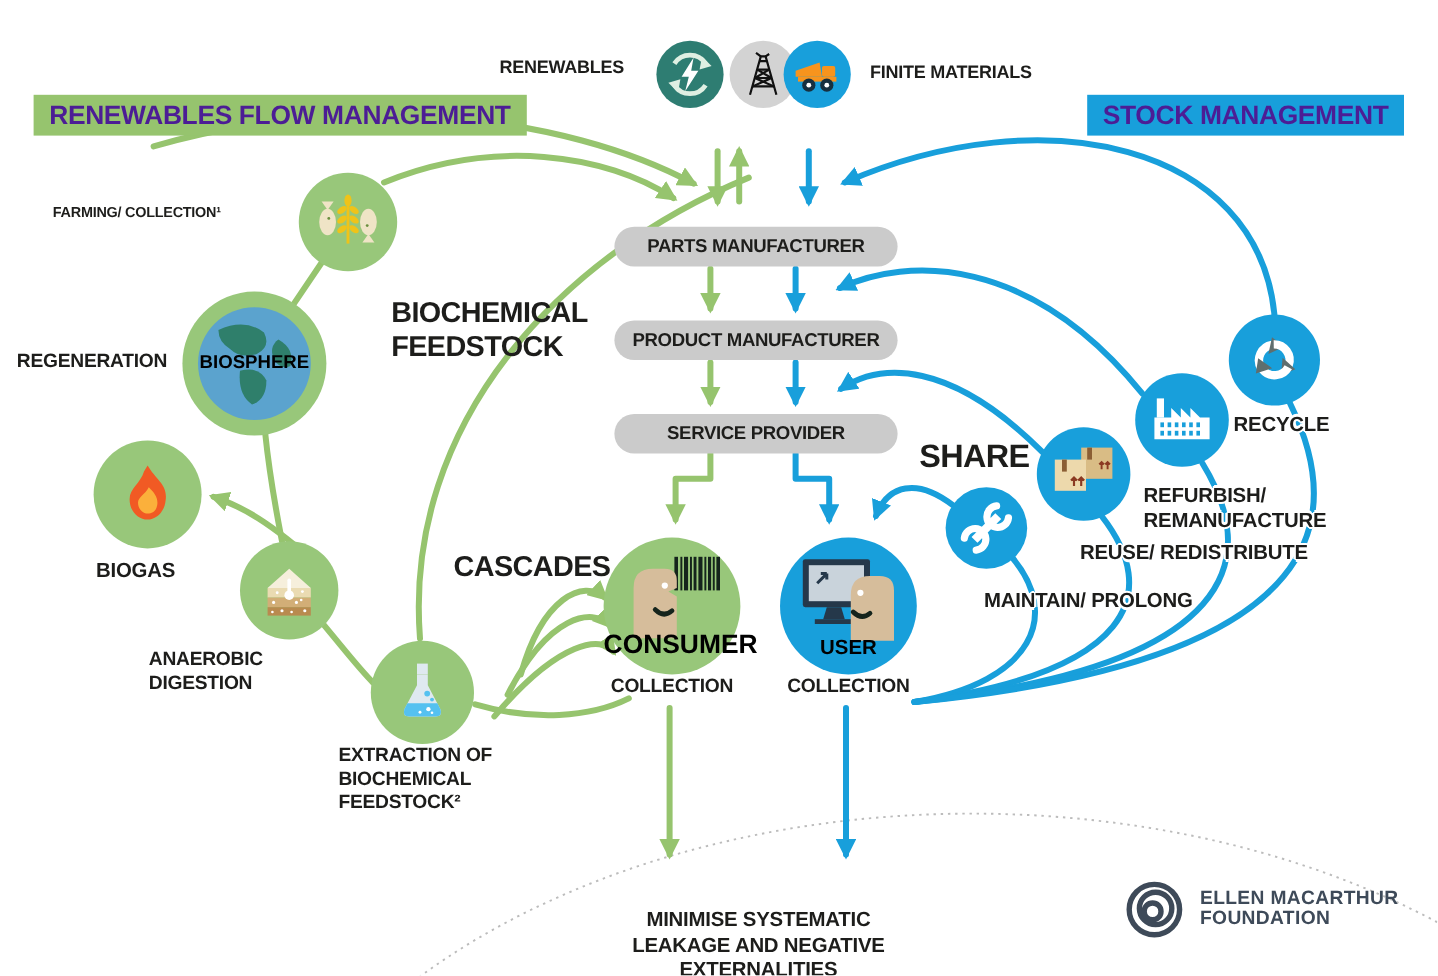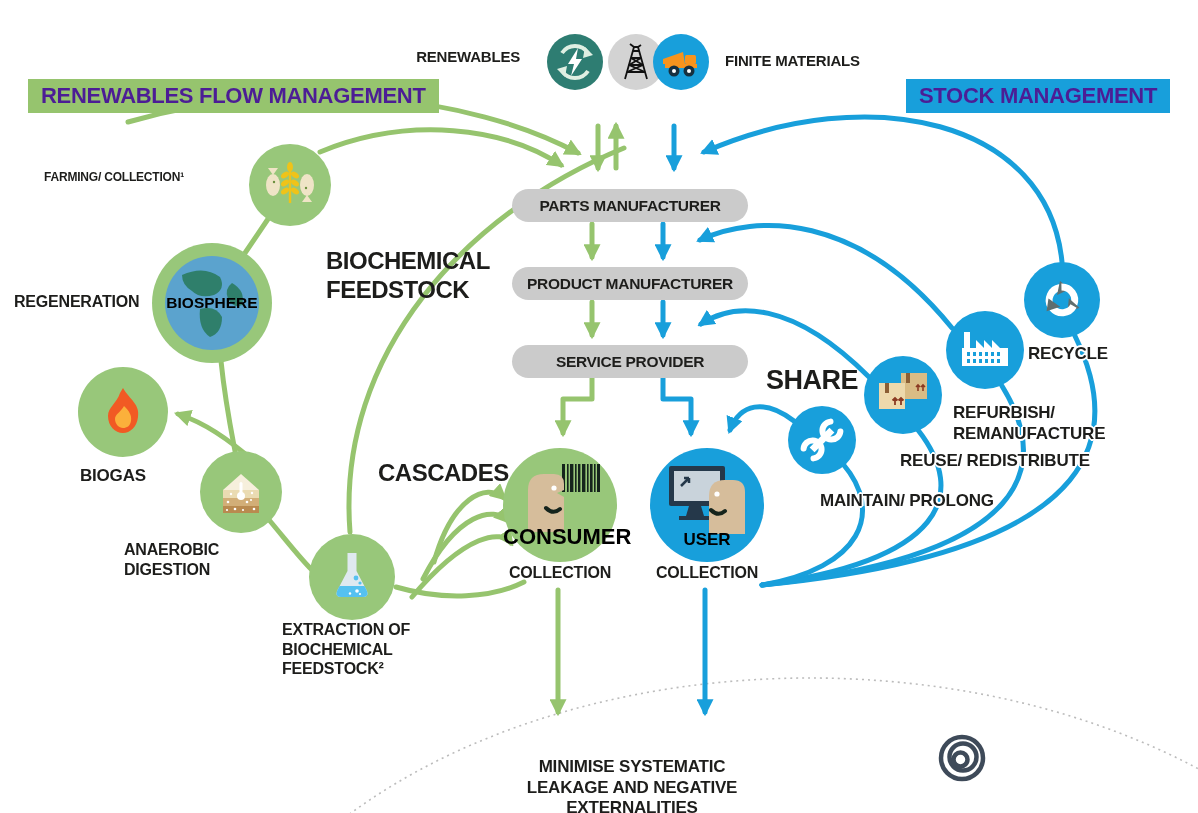--- a/index.html
+++ b/index.html
@@ -317,15 +317,19 @@
 EXTERNALITIES</div>
 
   <div style="position:absolute;left:934px;top:730px;z-index:3;display:flex;align-items:center;gap:10px;">
     <svg width="56" height="56" viewBox="-28 -28 56 56">
       <g stroke="#3E4A59" fill="none">
         <circle cx="0" cy="0" r="21" stroke-width="4.5"></circle>
         <circle cx="1" cy="-1" r="13.5" stroke-width="4.5"></circle>
         <circle cx="-1.5" cy="1.5" r="7" stroke-width="4.5"></circle>
       </g>
     </svg>
+    <div class="logo-text">
+      <div>ELLEN MACARTHUR</div>
+      <div>FOUNDATION</div>
+    </div>
   </div>
 
 </div>
 
 </body></html>

